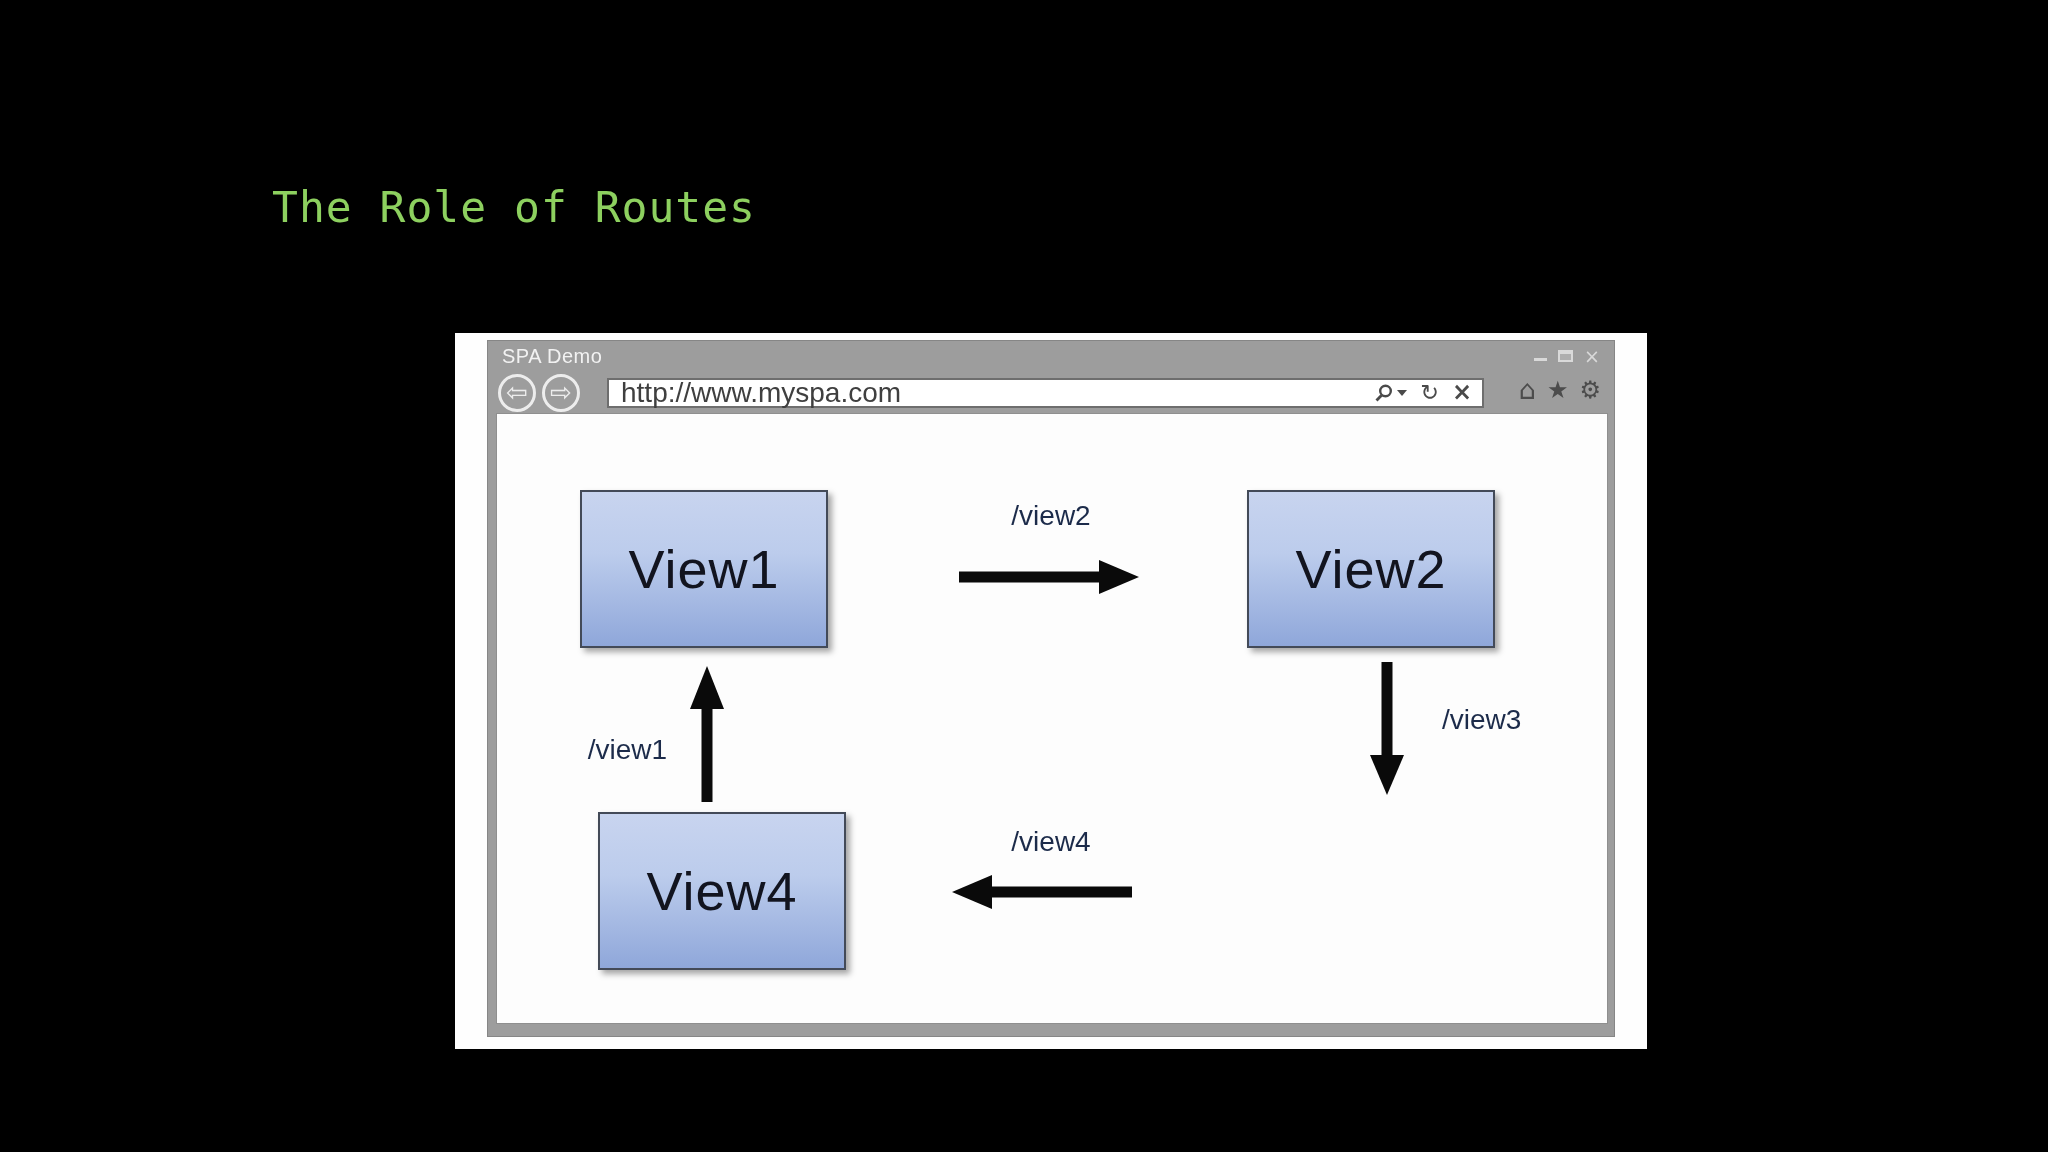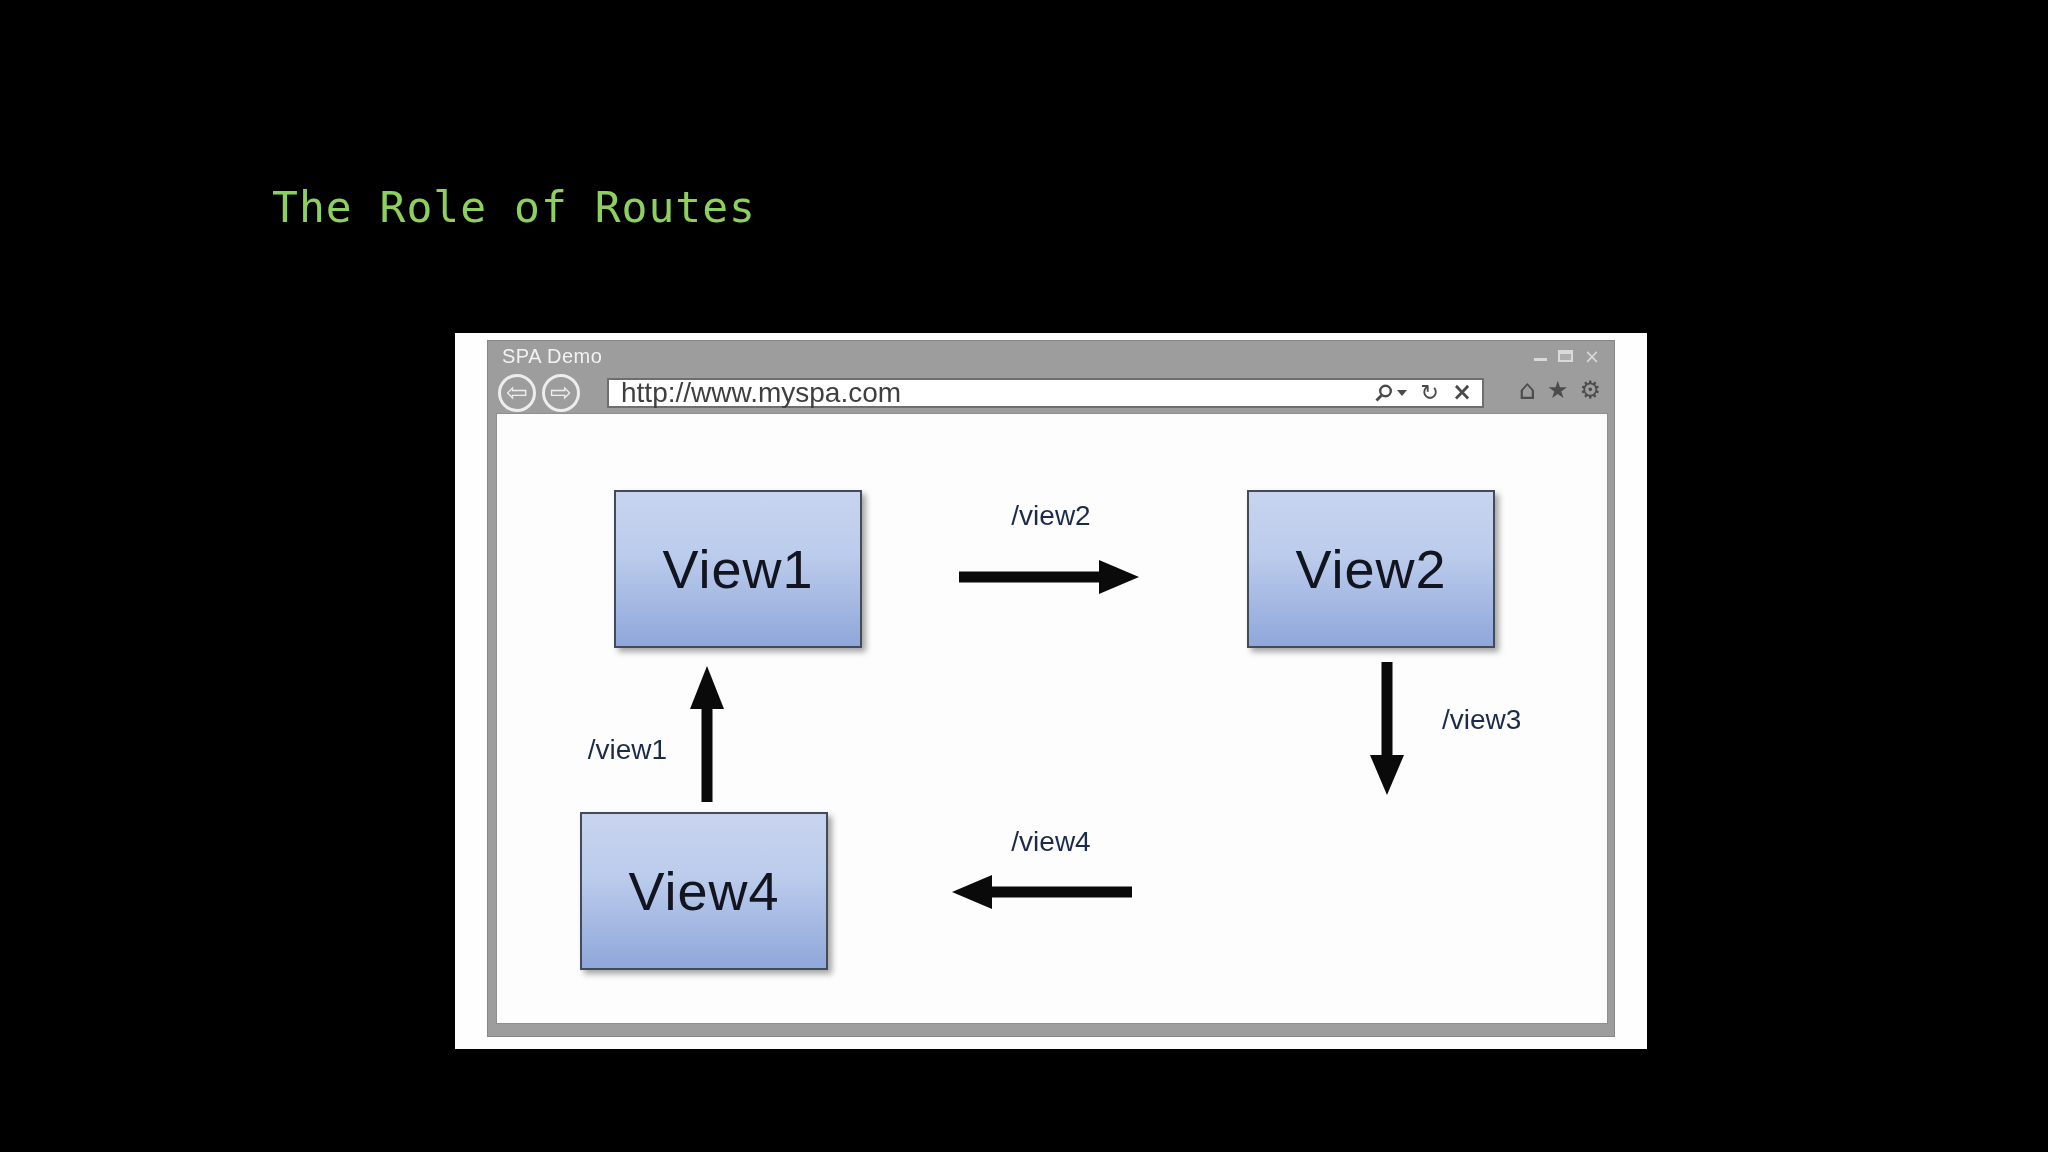--- a/index.html
+++ b/index.html
@@ -136,24 +136,24 @@
     position: absolute;
     width: 248px; height: 158px;
     background: linear-gradient(180deg, #c8d4ef 0%, #bcccec 40%, #8fa7da 100%);
     border: 2px solid #434a58;
     box-shadow: 4px 4px 6px rgba(0,0,0,0.35);
     display: flex; align-items: center; justify-content: center;
     font-size: 54px;
     color: #12141f;
     letter-spacing: 1px;
   }
-  .node.v1 { left: 83px;  top: 76px; margin-left: 34px; }
+  .node.v1 { left: 83px;  top: 76px; }
   .node.v2 { left: 750px; top: 76px; }
   .node.v3 { left: 750px; top: 398px; }
-  .node.v4 { left: 83px;  top: 398px; text-align: center; }
+  .node.v4 { left: 101px;  top: 398px; text-align: center; }
 
   .route-label {
     position: absolute;
     font-size: 28px;
     color: #1c2b4a;
     white-space: nowrap;
   }
   .rl-view2 { left: 444px; top: 86px;  width: 220px; text-align: center; }
   .rl-view3 { left: 925px; top: 290px; margin-left: 20px; }
   .rl-view4 { left: 444px; top: 412px; width: 220px; text-align: center; }

